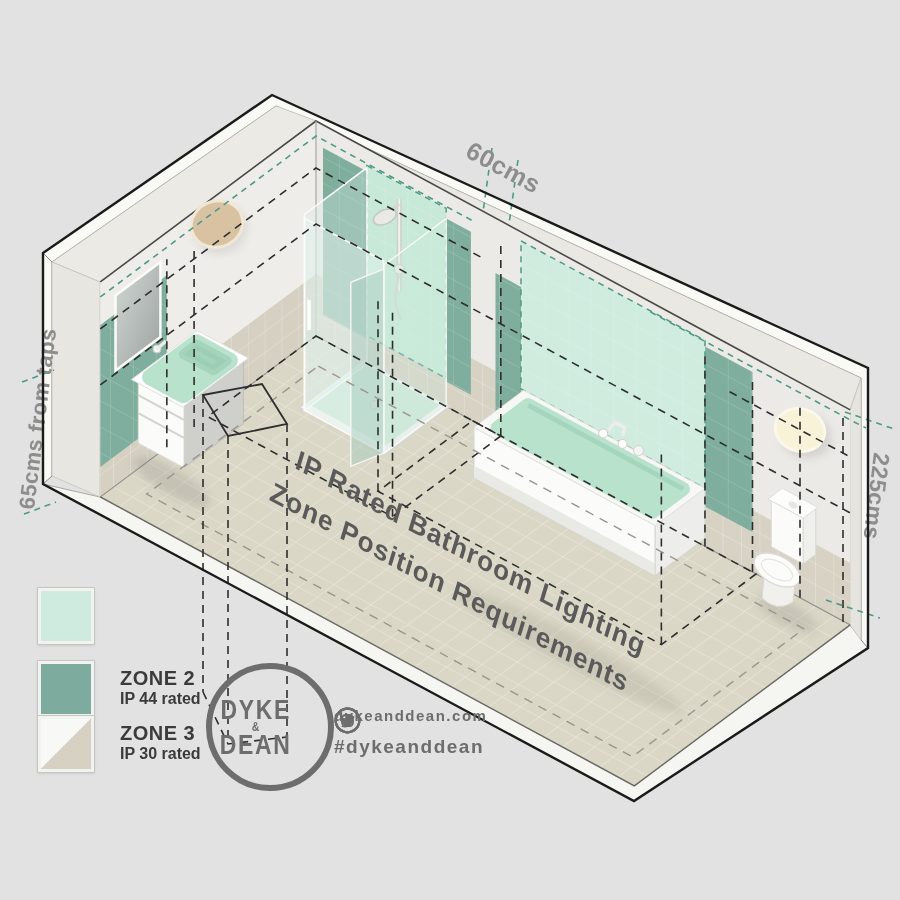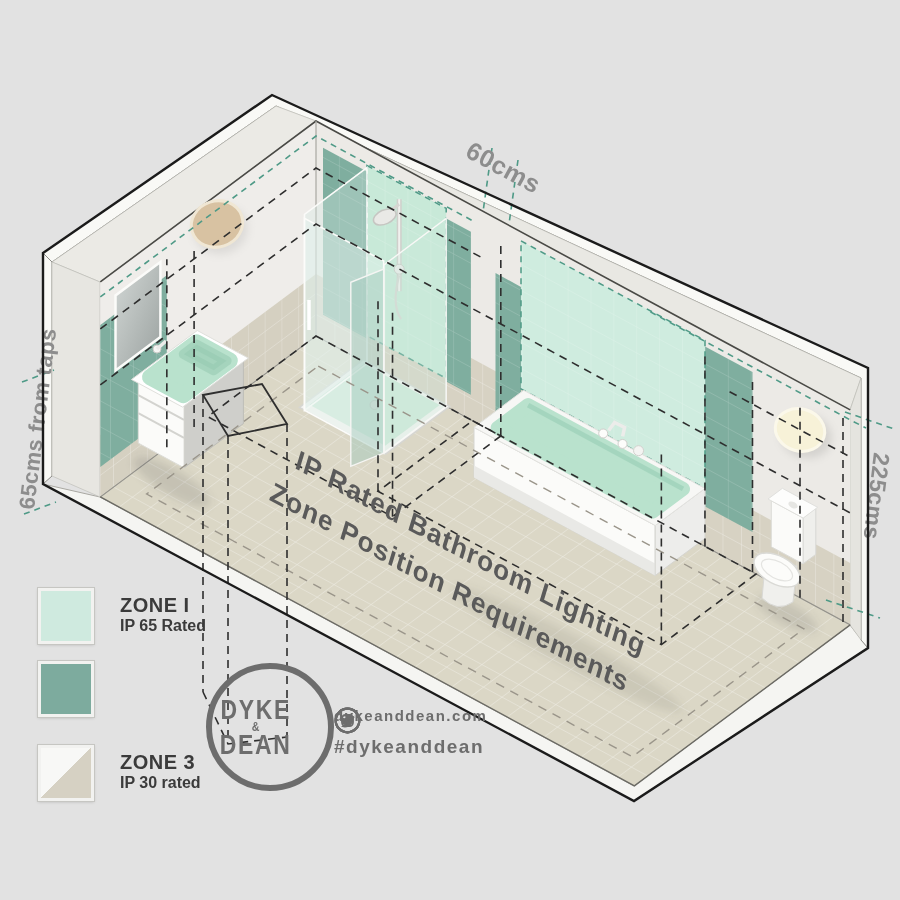--- a/index.html
+++ b/index.html
@@ -179,29 +179,29 @@
         <text transform="translate(464,156) rotate(28.4)" font-size="25" font-weight="700" fill="#8d8d8d" letter-spacing="0.5">60cms</text>
         <text transform="translate(34,510) rotate(-83)" font-size="22" font-weight="700" fill="#8d8d8d" letter-spacing="0.5">65cms from taps</text>
         <text transform="translate(874,452) rotate(97)" font-size="23" font-weight="700" fill="#8d8d8d" letter-spacing="0.5">225cms</text>
       </g>
       <path d="M43,253 L272,95 L868,368 L868,648 L634,801 L43,484 Z" fill="none" stroke="#1b1b1b" stroke-width="2.4"></path>
     </svg>
 
   <div class="legend">
     <div class="legend-row" style="top:0">
       <div class="swatch" id="sw0" style="background: rgb(207, 234, 223);"></div>
-      <div class="legend-text">
-        <div class="legend-zone">ZONE I</div>
-        <div class="legend-rating">IP 65 Rated</div>
-      </div>
     </div>
     <div class="legend-row" style="top:73px">
       <div class="swatch" id="sw1" style="background: rgb(125, 171, 158);"></div>
-    </div>
-    <div class="legend-row" style="top:157px">
+      <div class="legend-text">
+        <div class="legend-zone">ZONE 2</div>
+        <div class="legend-rating">IP 44 rated</div>
+      </div>
+    </div>
+    <div class="legend-row" style="top:128px">
       <div class="swatch" id="sw2" style="background: linear-gradient(135deg, rgb(248, 248, 246) 49.5%, rgb(214, 209, 195) 50%);"></div>
       <div class="legend-text">
         <div class="legend-zone">ZONE 3</div>
         <div class="legend-rating">IP 30 rated</div>
       </div>
     </div>
   </div>
 
   <div class="brand">
     <div class="logo-badge">

